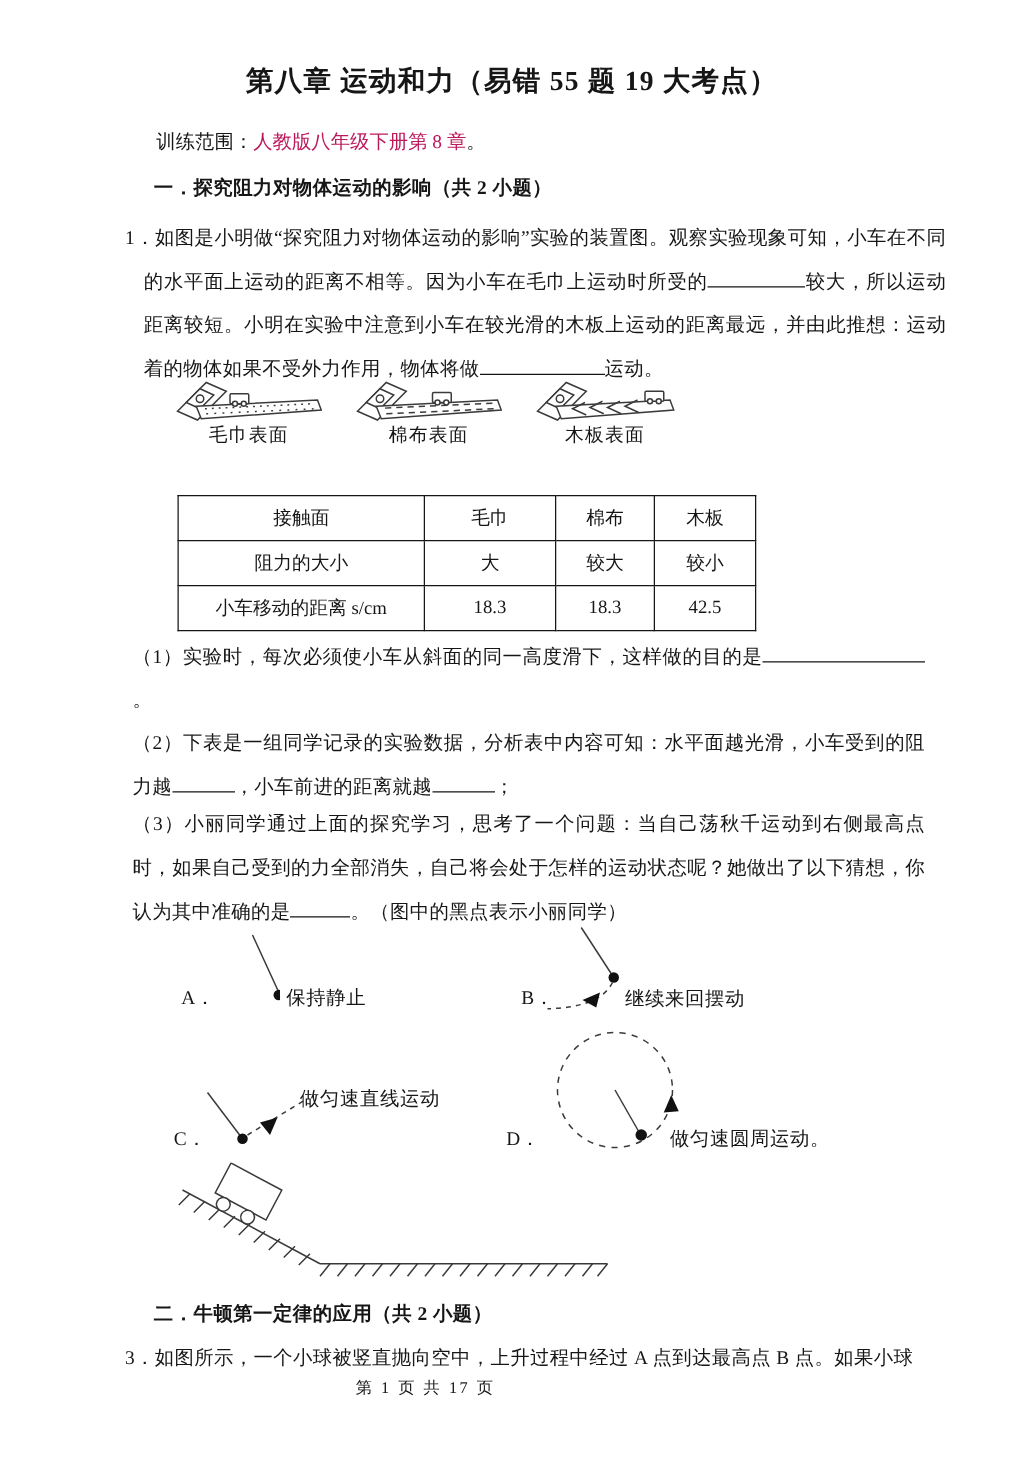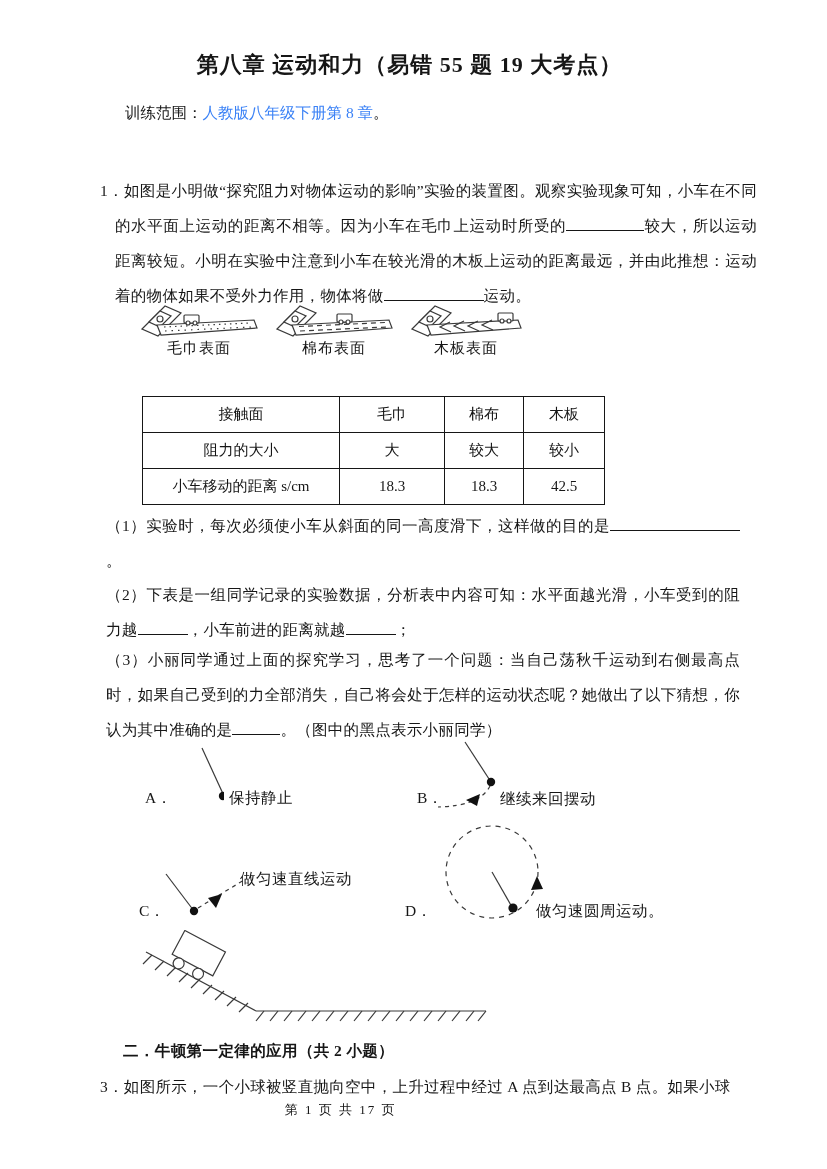--- a/index.html
+++ b/index.html
@@ -5,38 +5,38 @@
   html,body{margin:0;padding:0;background:#ffffff;}
   .page{
     position:relative;width:827px;height:1169px;background:#fff;overflow:hidden;
     font-family:"Liberation Serif","DejaVu Serif",serif;color:#161616;
   }
   .title{
     position:absolute;top:50px;left:0;width:819px;text-align:center;
     font-size:22px;font-weight:bold;letter-spacing:1px;
   }
   .scope{position:absolute;top:103px;left:125px;font-size:15.5px;}
-  .scope .red{color:#3b82f6;}
+  .scope .red{color:#be185d;}
   .sec-head{position:absolute;left:123px;font-size:15.5px;font-weight:bold;letter-spacing:.4px;}
   .sec1{top:140px;}
   .sec2{top:1041px;}
   .para{
     position:absolute;font-size:15.5px;line-height:35px;text-align:justify;
     text-justify:inter-ideograph;letter-spacing:.3px;
   }
   .q1{top:173px;left:100px;width:642px;padding-left:15px;text-indent:-15px;}
   .q2lead{top:366px;left:100px;width:642px;}
   .sub{left:106px;width:634px;}
   .p1{top:508px;}
   .p2{top:577px;}
   .p3{top:642px;}
   .q3{top:1069px;left:100px;width:642px;}
   .blank{display:inline-block;border-bottom:1px solid #161616;height:14px;vertical-align:baseline;}
   .bk78{width:78px;}.bk100{width:100px;}.bk130{width:130px;}.bk50{width:50px;}.bk48{width:48px;}
-  .figrow{position:absolute;top:300px;left:140px;display:flex;gap:17px;}
+  .figrow{position:absolute;top:300px;left:140px;display:flex;gap:26px;}
   .figcell{display:flex;flex-direction:column;align-items:center;}
   .figcell svg{display:block;}
   .figlabel{font-size:15px;margin-top:1px;letter-spacing:1px;}
   table.data{
     position:absolute;top:396px;left:142px;border-collapse:collapse;
     font-size:15px;text-align:center;
   }
   table.data td{border:1.5px solid #161616;height:35px;padding:0 4px;text-align:center;}
   .c0{width:188px;}.c1{width:96px;}.c2{width:70px;}.c3{width:72px;}
   .opt-label{position:absolute;font-size:15.5px;}
@@ -54,20 +54,21 @@
 <body>
 
 <div class="page">
 
   <div class="title">第八章 运动和力（易错 55 题 19 大考点）</div>
 
   <div class="scope">
     <span>训练范围：</span><span class="red">人教版八年级下册第 8 章</span><span>。</span>
   </div>
 
+  <div class="sec-head sec1">一．探究阻力对物体运动的影响（共 2 小题）</div>
 
   <div class="para q1">
     <span>1．如图是小明做“探究阻力对物体运动的影响”实验的装置图。观察实验现象可知，小车在不同的水平面上运动的距离不相等。因为小车在毛巾上运动时所受的</span><span class="blank bk78"></span><span>较大，所以运动距离较短。小明在实验中注意到小车在较光滑的木板上运动的距离最远，并由此推想：运动着的物体如果不受外力作用，物体将做</span><span class="blank bk100"></span><span>运动。</span>
   </div>
 
   <div class="figrow">
     <div class="figcell">
       <svg width="118" height="38" viewBox="0 0 118 38">
         <polygon class="skw" points="2,29 25,6 41,13 18,36"></polygon>
         <polygon class="skw" points="9,22 20,11 31,16 20,27"></polygon>

